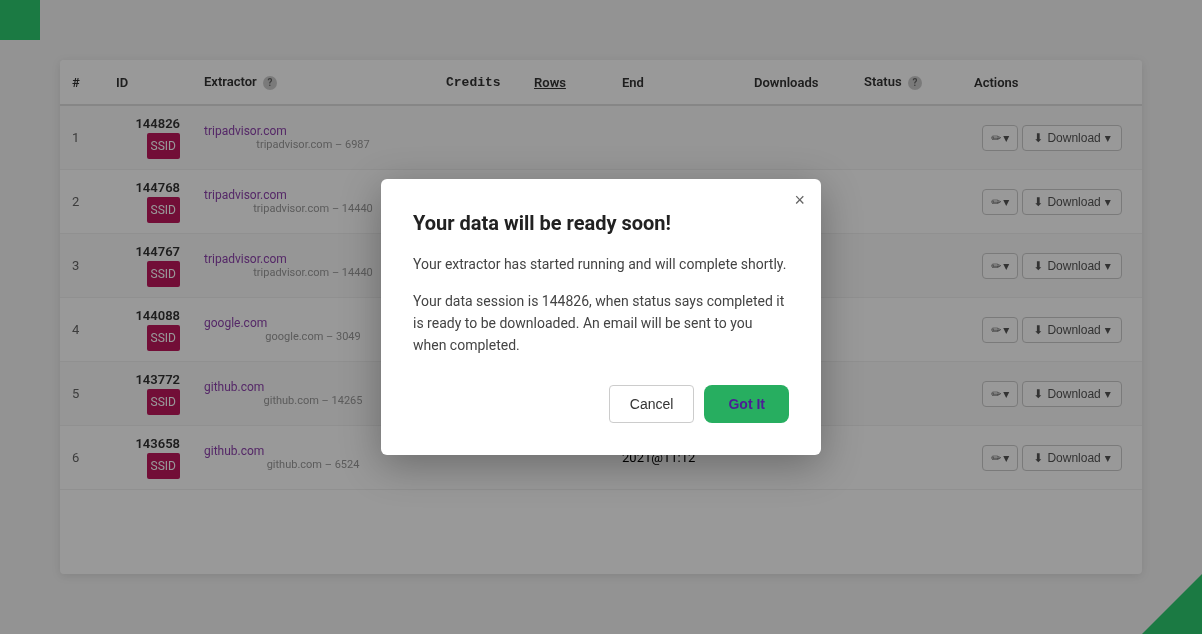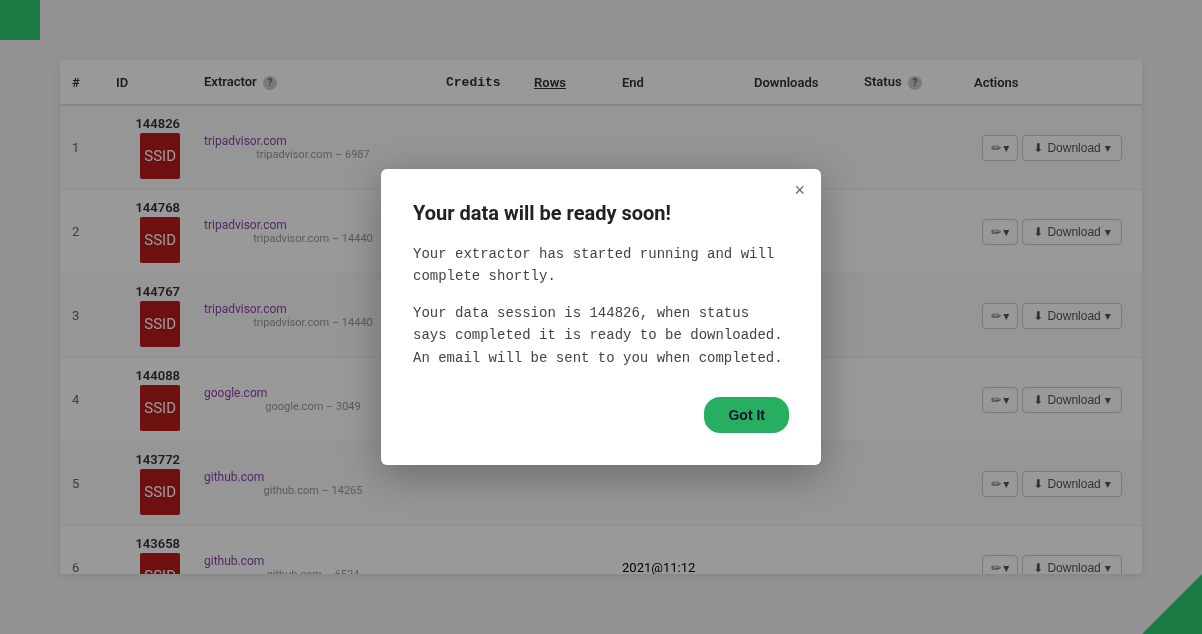--- a/index.html
+++ b/index.html
@@ -81,24 +81,24 @@
     .col-rows { width: 80px; text-align: center; text-decoration: underline; }
     .col-end { width: 120px; }
     .col-downloads { width: 100px; text-align: center; }
     .col-status { width: 100px; }
     .col-actions { width: 160px; text-align: center; }
 
     .row-number { color: #666; }
     .row-id { color: #333; font-weight: 600; }
     .row-ssid {
       display: inline-block;
-      background: #b91c1c;
+      background: #be185d;
       color: #fff;
-      font-size: 15px;
-      padding: 14px 4px;
+      font-size: 12px;
+      padding: 6px 4px;
       border-radius: 2px;
       margin-top: 2px;
     }
     .extractor-name { color: #8e44ad; font-size: 12px; }
     .extractor-sub { color: #999; font-size: 11px; text-align: center; }
 
     
     .btn-group {
       display: inline-flex;
       gap: 4px;
@@ -179,45 +179,45 @@
       font-weight: 700;
       color: #222;
       margin-bottom: 18px;
     }
     .modal-body {
       font-size: 14px;
       color: #444;
       line-height: 1.6;
       margin-bottom: 16px;
     }
-    .modal-body p { margin-bottom: 14px; font-family: Liberation Mono, monospace; }
+    .modal-body p { margin-bottom: 14px; }
     .modal-body p:last-child { margin-bottom: 16px; }
     .modal-actions {
       display: flex;
       justify-content: flex-end;
       gap: 10px;
       margin-top: 28px;
     }
     .btn-cancel {
       padding: 10px 20px;
       background: #fff;
       border: 1px solid #ccc;
       border-radius: 4px;
       font-size: 14px;
       cursor: pointer;
       color: #333;
     }
     .btn-gotit {
       padding: 10px 24px;
       background: #27ae60;
       border: none;
-      border-radius: 16px;
+      border-radius: 8px;
       font-size: 14px;
       cursor: pointer;
-      color: #0f172a;
+      color: #4c1d95;
       font-weight: 600;
     }
   </style>
 </head>
 <body>
 
 <div class="corner-tl"></div>
 <div class="corner-br"></div>
 
 <div class="main-content">
@@ -423,16 +423,17 @@
 <div class="modal-overlay">
   <div class="modal">
     <button class="modal-close">×</button>
     <div class="modal-title">Your data will be ready soon!</div>
     <div class="modal-body">
       <p>Your extractor has started running and will complete shortly.</p>
       <p>Your data session is 144826, when status says completed it is ready to be downloaded.
 An email will be sent to you when completed.</p>
     </div>
     <div class="modal-actions">
+      <button class="btn-cancel">Cancel</button>
       <button class="btn-gotit">Got It</button>
     </div>
   </div>
 </div>
 
 </body></html>

